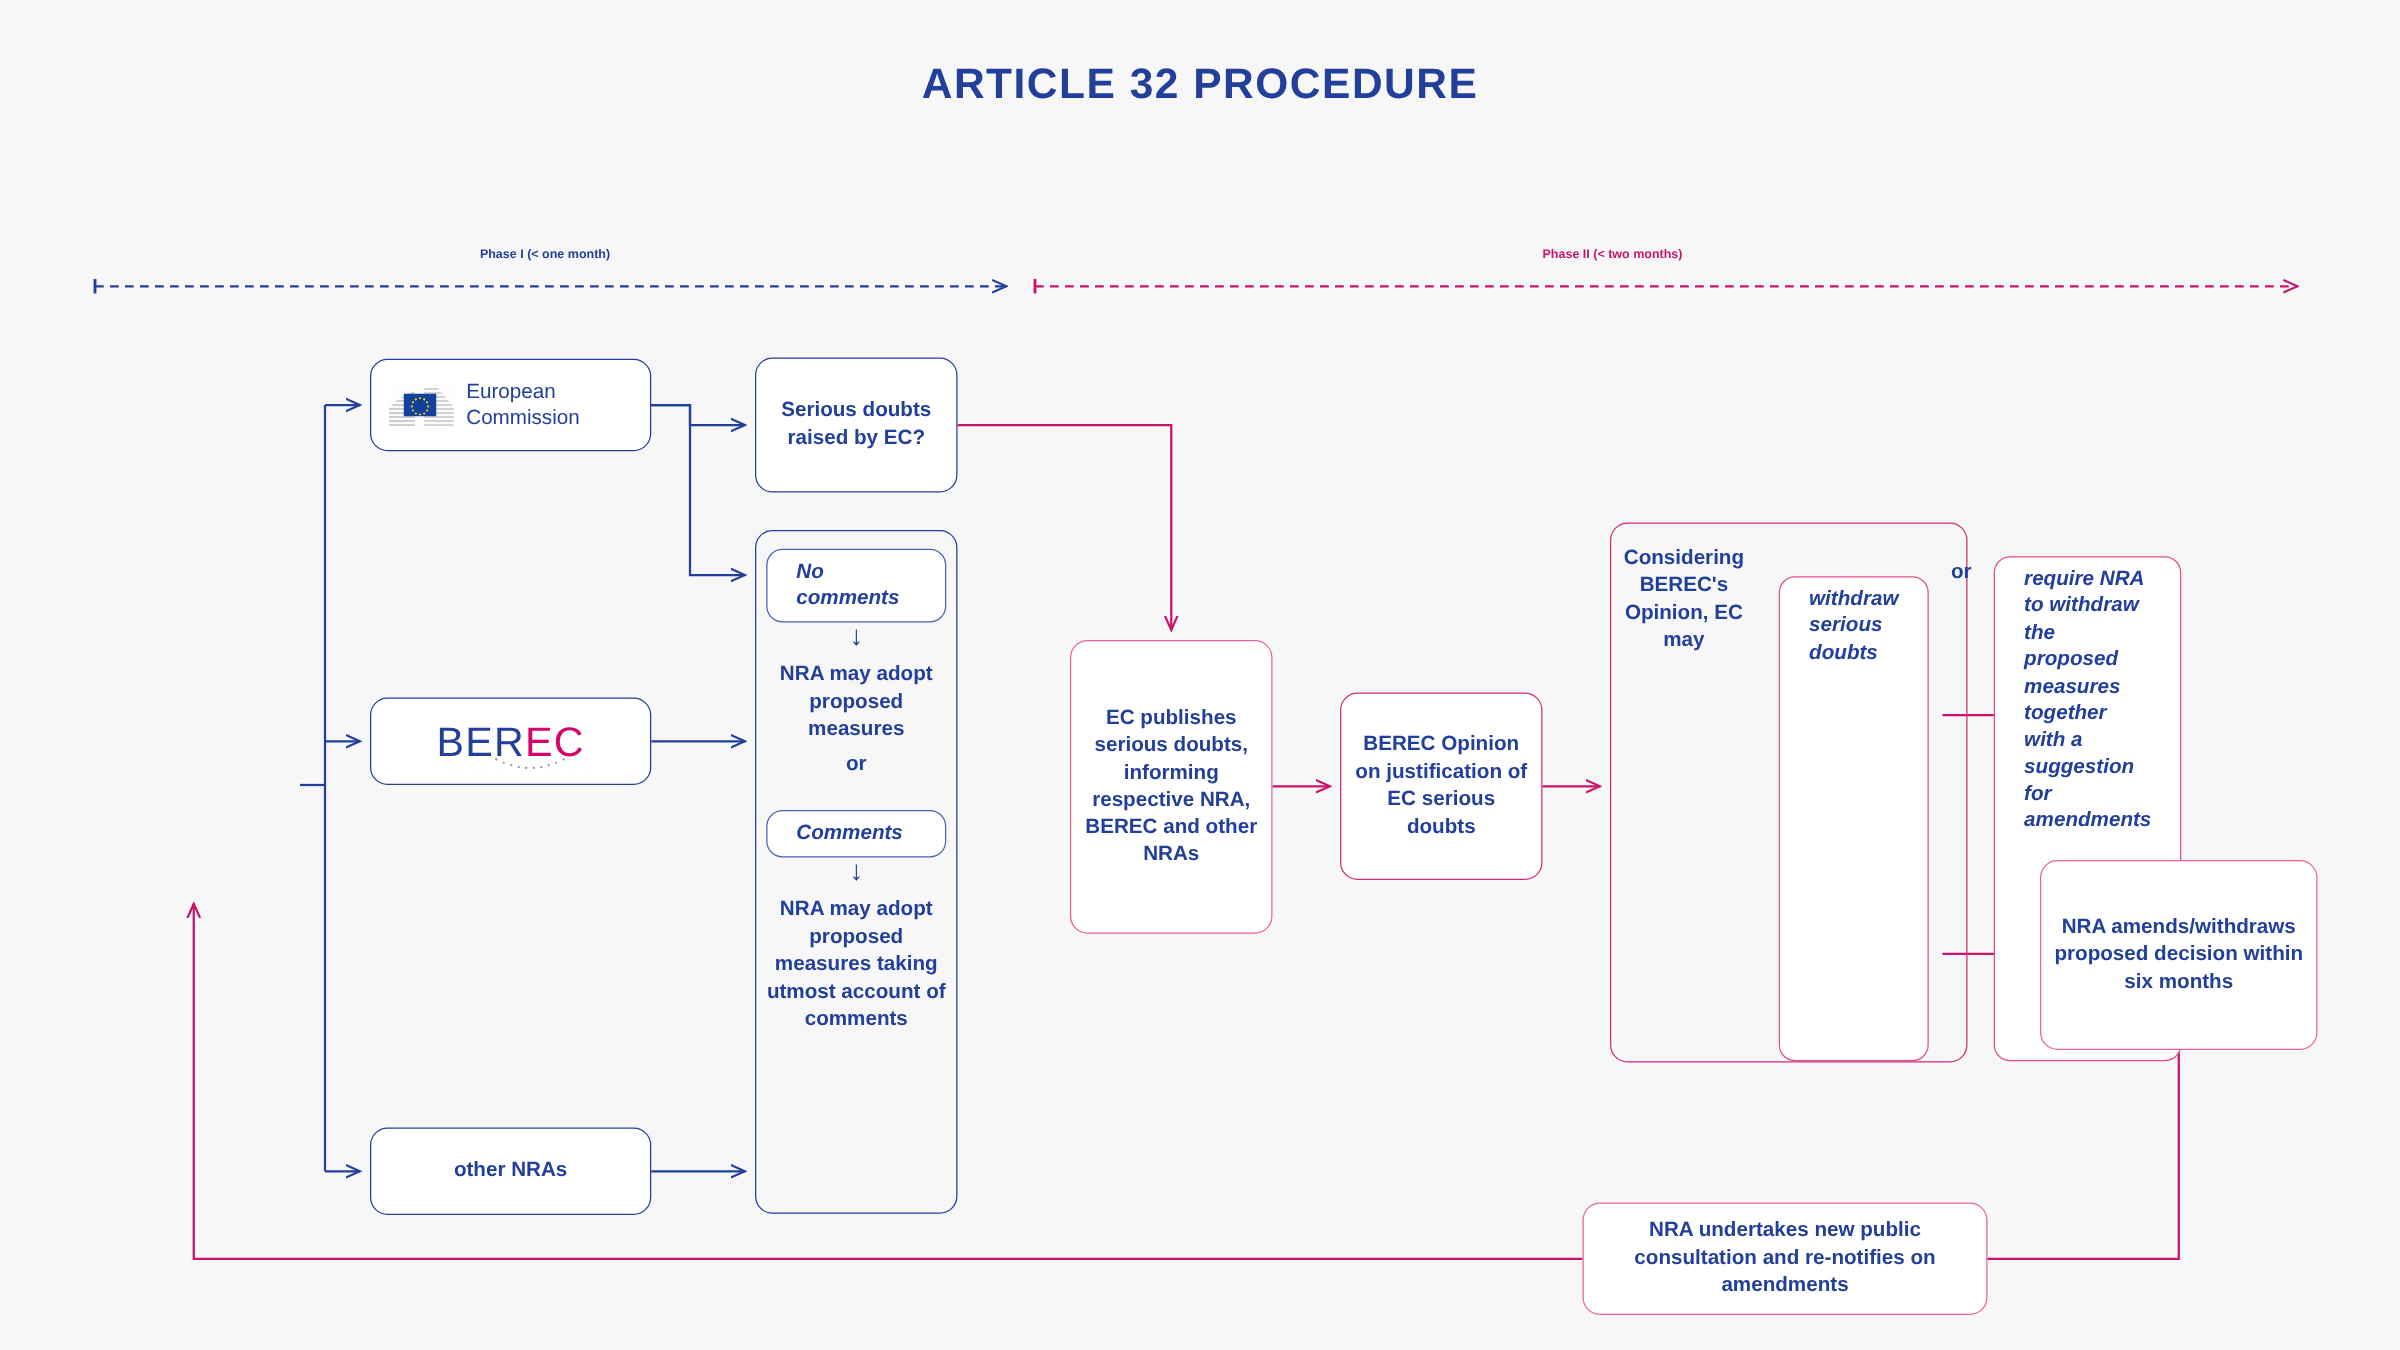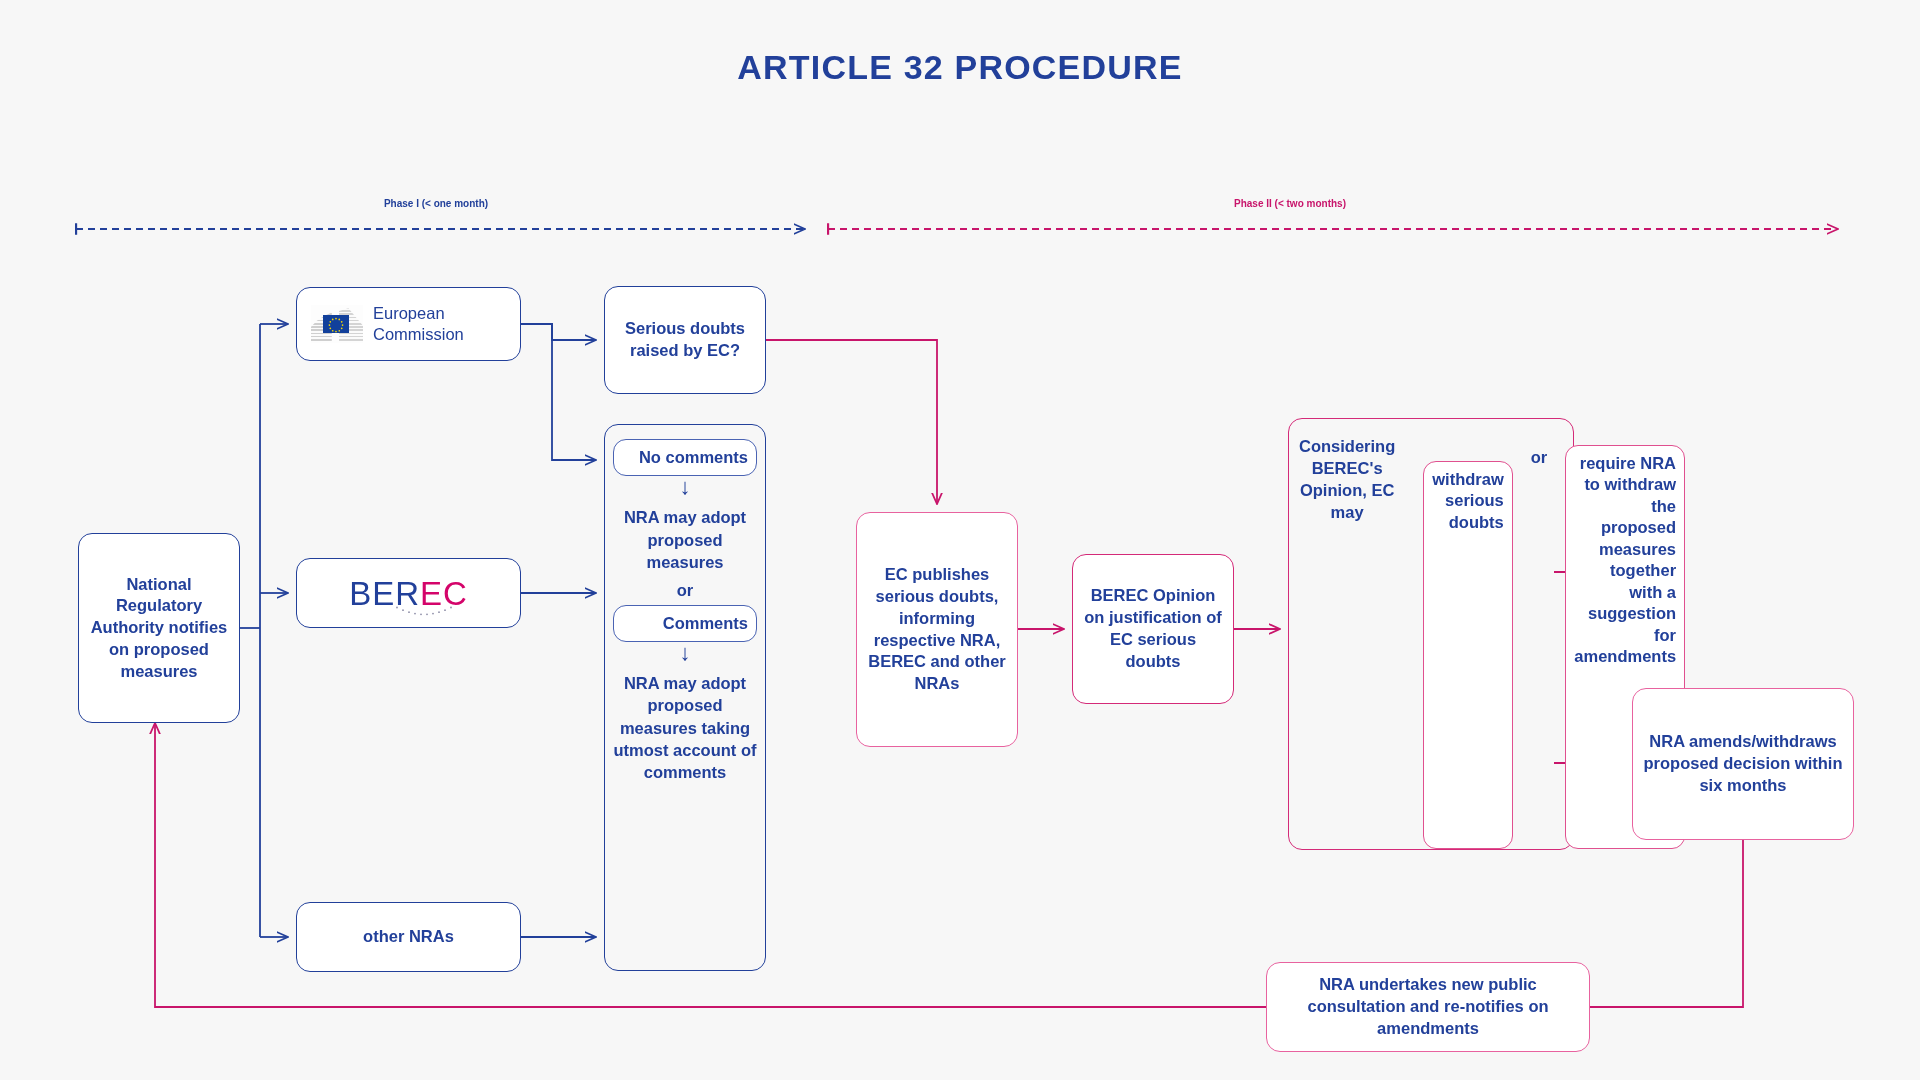--- a/index.html
+++ b/index.html
@@ -134,23 +134,24 @@
                     padding: 0; flex-direction: column; }
   .inner-box {
     box-sizing: border-box;
     background: #ffffff;
     border: 1.4px solid #4a63b3;
     border-radius: 13px;
     color: #22409a;
     font-size: 16.5px;
     font-weight: bold;
     line-height: 1.3;
-    text-align: right;
-    padding: 7px 8px;
+    text-align: left;
+    padding: 7px 23px;
     margin: 0 8px;
+    font-style: italic;
   }
   .col-text {
     color: #22409a;
     font-size: 16.5px;
     font-weight: bold;
     line-height: 1.34;
     text-align: center;
     padding: 0 6px;
   }
   .down-arrow {
@@ -246,21 +247,20 @@
     <path d="M 1743 840 L 1743 1007 L 1590 1007" stroke="#c8156b" stroke-width="1.8" fill="none"></path>
 
     <path d="M 1266 1007 L 155 1007 L 155 723" stroke="#c8156b" stroke-width="1.8" fill="none" marker-end="url(#ah-pink)"></path>
   </svg>
 
   <div class="title">ARTICLE 32 PROCEDURE</div>
 
   <div class="phase-label phase-1" style="left:226px; top:198px; width:420px;">Phase I (&lt; one month)</div>
   <div class="phase-label phase-2" style="left:1080px; top:198px; width:420px;">Phase II (&lt; two months)</div>
 
-  <div class="node" id="node-nra">National Regulatory Authority notifies on proposed measures</div>
 
   <div class="node" id="node-ec">
     <span class="ec-logo">
       <span class="bldg"></span>
       <span class="bldg2"></span>
       <span class="flag">
         <svg width="26" height="18" viewBox="0 0 26 18">
           <g fill="#f6d900">
             <circle cx="13" cy="3.6" r="0.85"></circle>
             <circle cx="16.3" cy="4.45" r="0.85"></circle>
@@ -303,21 +303,21 @@
 
   <div class="node" id="node-othernras">other NRAs</div>
 
   <div class="node" id="node-doubts">Serious doubts raised by EC?</div>
 
   <div class="node transparent" id="group-comments">
     <div class="inner-box" style="margin-top:14px;">No comments</div>
     <div class="down-arrow">↓</div>
     <div class="col-text">NRA may adopt proposed measures</div>
     <div class="col-text" style="padding-top:6px;">or</div>
-    <div class="inner-box" style="margin-top:4px;">Comments</div>
+    <div class="inner-box" style="margin-top:26px;">Comments</div>
     <div class="down-arrow">↓</div>
     <div class="col-text">NRA may adopt proposed measures taking utmost account of comments</div>
   </div>
 
   <div class="node pinklight" id="node-publishes">EC publishes serious doubts, informing respective NRA, BEREC and other NRAs</div>
 
   <div class="node pink" id="node-opinion">BEREC Opinion on justification of EC serious doubts</div>
 
   <div class="node pink transparent" id="group-considering">
     <div class="group-head">Considering BEREC's Opinion, EC may</div>

